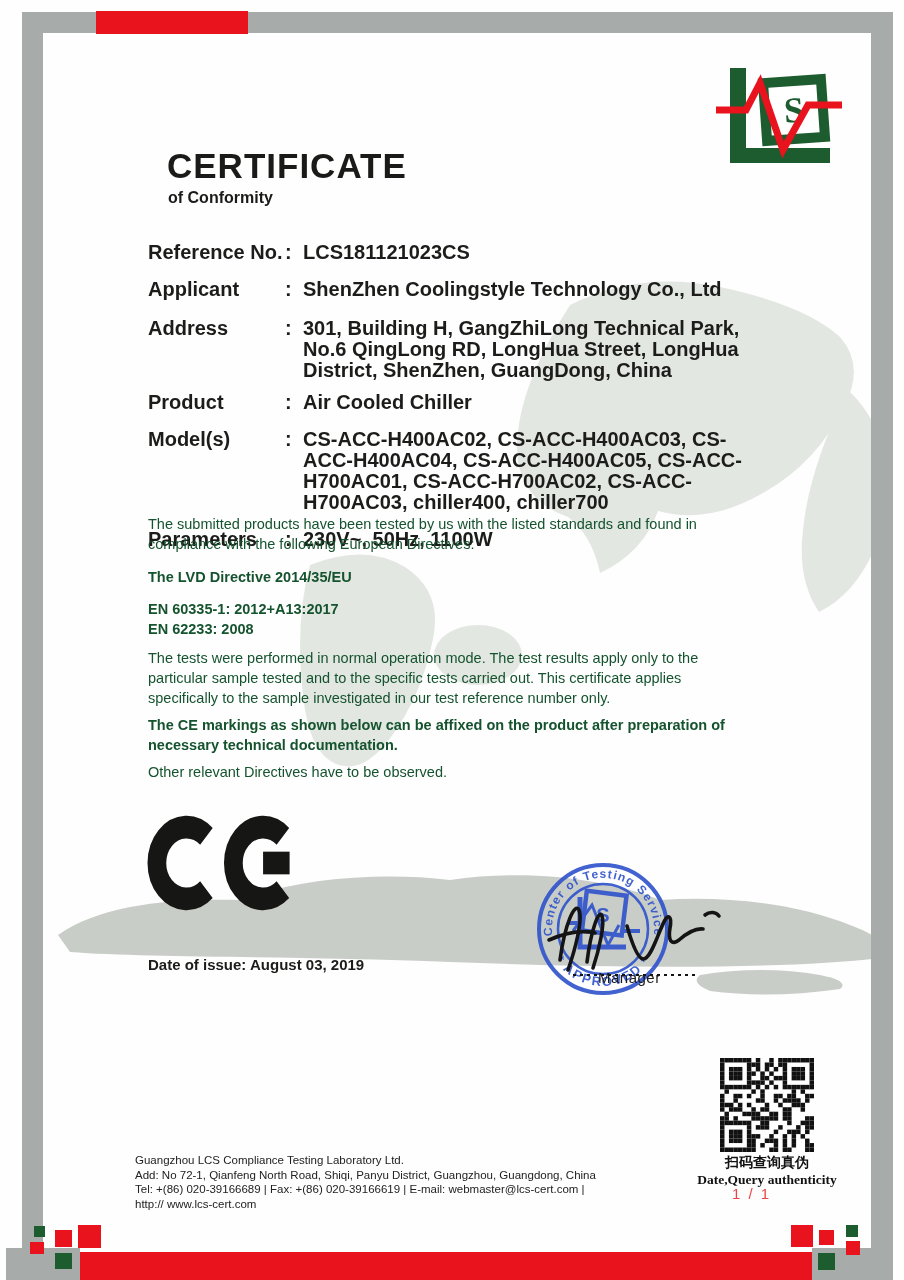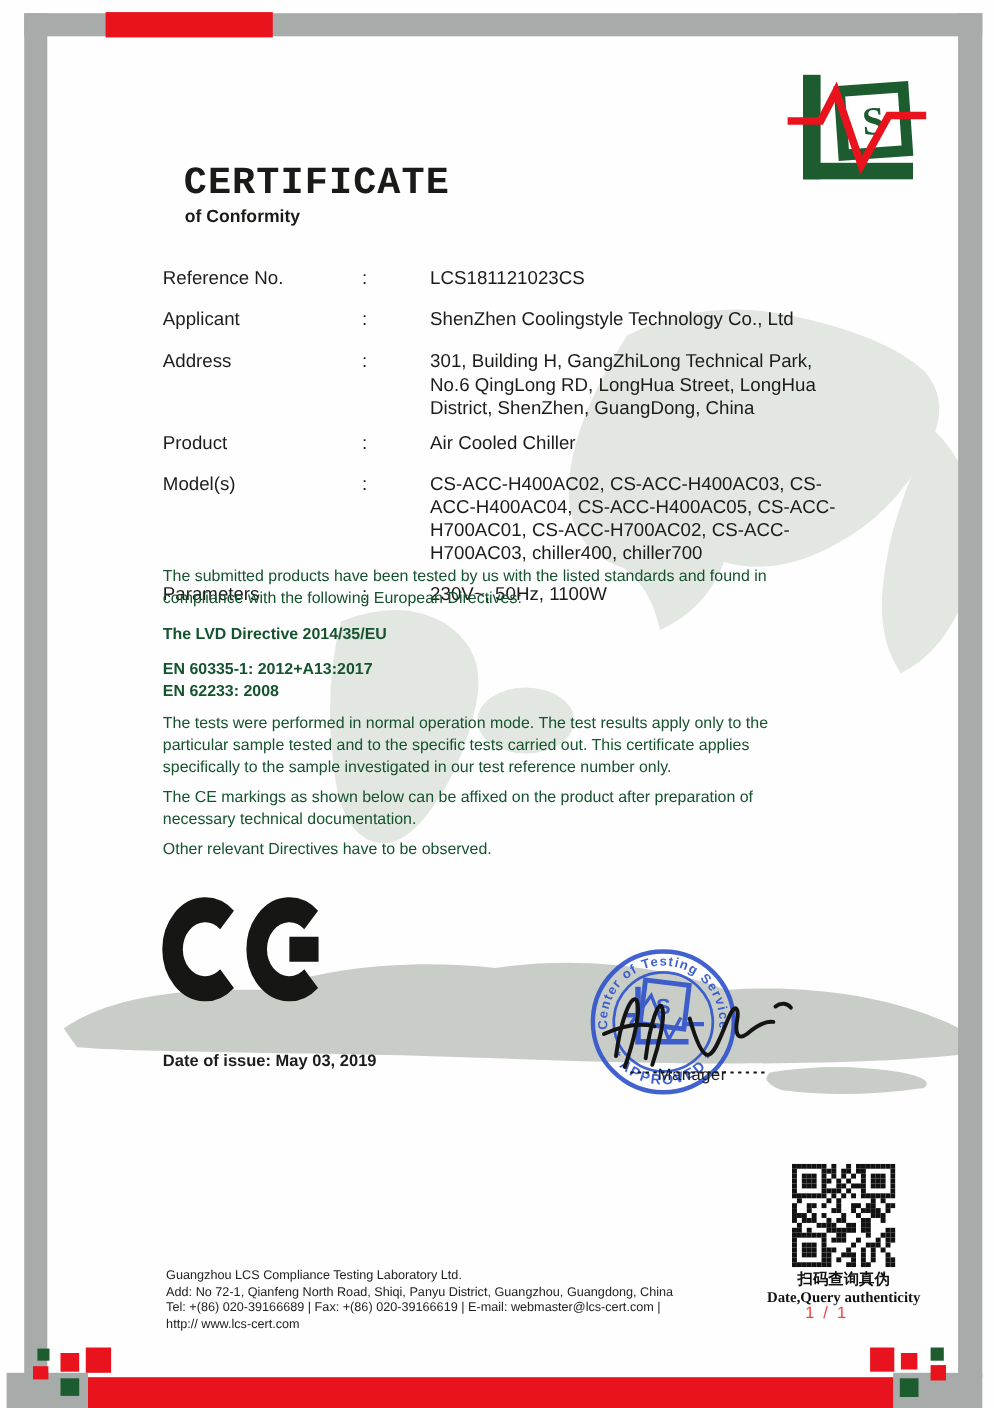--- a/index.html
+++ b/index.html
@@ -11,44 +11,44 @@
   .gray{background:#a7acaa;}
   .red{background:#e8131d;}
   .green{background:#1d5c2f;}
 
   
   .title1{font-size:35px;font-weight:bold;letter-spacing:1px;color:#1a1a18;}
   .title2{font-size:16px;font-weight:bold;color:#1a1a18;}
 
   
   .fields{position:absolute;left:148px;top:242px;width:628px;}
-  .field-row{display:flex;font-size:17px;font-weight:normal;line-height:21px;color:#1c1c1a;gap:44px;}
+  .field-row{display:flex;font-size:20px;font-weight:bold;line-height:21px;color:#1c1c1a;}
   .field-row .flabel{width:137px;flex:none;}
   .field-row .fcolon{width:18px;flex:none;}
   .field-row .fvalue{flex:1;}
   .field-row:nth-child(1){margin-bottom:16px;}
   .field-row:nth-child(2){margin-bottom:18px;}
   .field-row:nth-child(3){margin-bottom:11px;}
   .field-row:nth-child(4){margin-bottom:16px;}
   .field-row:nth-child(5){margin-bottom:16px;}
 
   
   .bodyblock{position:absolute;left:148px;top:514px;width:592px;font-size:14.5px;line-height:20px;color:#14532d;}
   .bodyblock p{margin:0;}
   .p-intro{margin-bottom:13px !important;}
   .p-directive{font-weight:bold;margin-bottom:12px !important;}
   .p-standards{font-weight:bold;margin-bottom:9px !important;}
   .p-tests{margin-bottom:7px !important;}
-  .p-ce{margin-bottom:7px !important;}
+  .p-ce{margin-bottom:7px !important;font-weight:bold;}
 
   .date-issue{position:absolute;left:148px;top:956px;font-size:15px;font-weight:bold;color:#1c1c1a;}
   .manager{position:absolute;left:598px;top:969px;font-size:15px;color:#1c1c1a;letter-spacing:.5px;}
 
   
-  .footer{position:absolute;left:151px;top:1153px;width:480px;font-size:11.5px;line-height:14.5px;color:#222;}
+  .footer{position:absolute;left:135px;top:1153px;width:480px;font-size:11.5px;line-height:14.5px;color:#222;}
   .qr-caption{position:absolute;left:672px;width:190px;text-align:center;font-weight:bold;color:#111;font-family:Liberation Serif, serif;}
   .qr-cn{top:1154px;font-size:14px;}
   .qr-en{top:1172px;font-size:13.5px;}
   .page-num{position:absolute;left:732px;top:1185px;font-size:15px;font-weight:normal;color:#ef4444;letter-spacing:2px;}
 </style>
 </head>
 <body>
 
 <div class="page">
 
@@ -84,21 +84,21 @@
   <svg class="abs" style="left:714px;top:62px;" width="134" height="108" viewBox="0 0 134 108">
     <rect x="16" y="6" width="16" height="95" fill="#1d5c2f"></rect>
     <rect x="16" y="86" width="100" height="15" fill="#1d5c2f"></rect>
     <g transform="rotate(-4 80 48)">
       <rect x="51" y="19" width="58" height="58" fill="#ffffff" stroke="#1d5c2f" stroke-width="10"></rect>
       <text x="80" y="60" text-anchor="middle" font-family="Liberation Serif, serif" font-weight="bold" font-size="36" fill="#1d5c2f">S</text>
     </g>
     <polyline points="2,48 32,48 46,21 69,88 94,43 128,43" fill="none" stroke="#e8131d" stroke-width="7"></polyline>
   </svg>
 
-  <div class="abs title1" style="left:167px;top:146px;font-family:Liberation Mono, monospace;">CERTIFICATE</div>
+  <div class="abs title1" style="left:167px;top:146px;">CERTIFICATE</div>
   <div class="abs title2" style="left:168px;top:189px;">of Conformity</div>
 
   <div class="fields">
     <div class="field-row">
       <span class="flabel">Reference No.</span>
       <span class="fcolon">:</span>
       <span class="fvalue">LCS181121023CS</span>
     </div>
     <div class="field-row">
       <span class="flabel">Applicant</span>
@@ -138,21 +138,21 @@
     <p class="p-ce">The CE markings as shown below can be affixed on the product after preparation of necessary technical documentation.</p>
     <p>Other relevant Directives have to be observed.</p>
   </div>
 
   <svg class="abs" style="left:146px;top:811px;" width="160" height="104" viewBox="0 0 205 110" preserveAspectRatio="none">
     <path d="M 77.4 26.8 A 38 38 0 1 0 77.4 83.2" fill="none" stroke="#161614" stroke-width="24"></path>
     <path d="M 175.4 26.8 A 38 38 0 1 0 175.4 83.2" fill="none" stroke="#161614" stroke-width="24"></path>
     <line x1="150" y1="55" x2="184" y2="55" stroke="#161614" stroke-width="24"></line>
   </svg>
 
-  <div class="date-issue">Date of issue: May 03, 2019</div>
+  <div class="date-issue">Date of issue: August 03, 2019</div>
 
   <svg class="abs" style="left:518px;top:843px;opacity:.9;" width="175" height="172" viewBox="0 0 175 172">
     <g stroke="#2e53cb" fill="none">
       <circle cx="85" cy="86" r="64" stroke-width="4"></circle>
       <circle cx="85" cy="86" r="45" stroke-width="2.5"></circle>
       <g transform="rotate(7 85 72)">
         <rect x="66" y="50" width="40" height="40" stroke-width="4.5"></rect>
       </g>
       <path d="M62 54 V 104 H 108" stroke-width="5"></path>
       <path d="M50 80 H 64 M106 88 H 122" stroke-width="4"></path>

